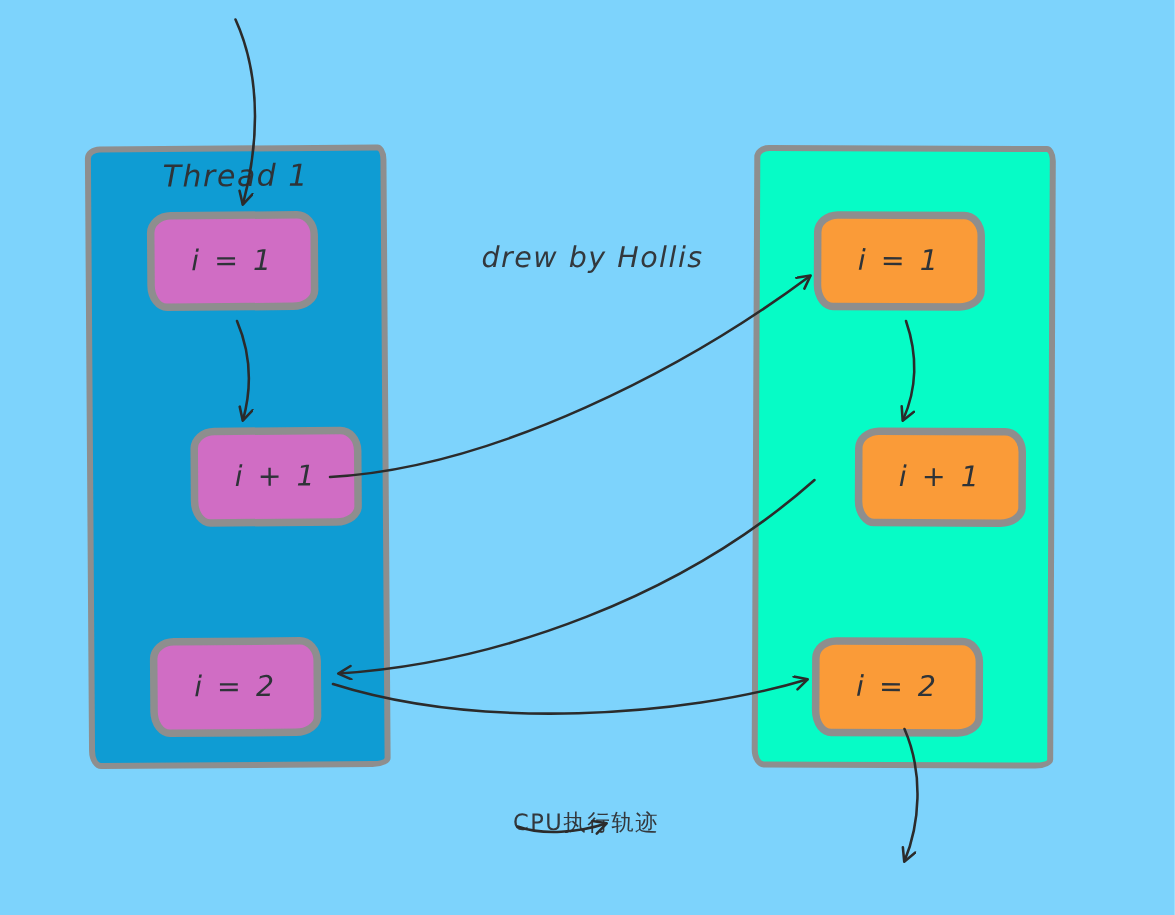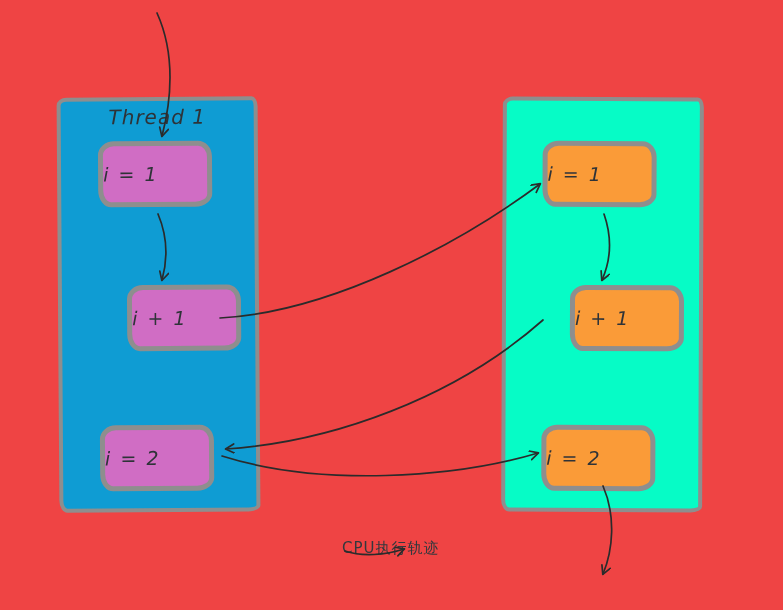--- a/index.html
+++ b/index.html
@@ -3,21 +3,21 @@
 <meta charset="utf-8">
 <style>
   html,body{margin:0;padding:0;}
   body{
     font-family:"DejaVu Sans", sans-serif;
     background:#ffffff;
   }
   .canvas{
     position:relative;
     width:783px;height:610px;
-    background:#ef4444;
+    background:#7dd3fc;
     overflow:hidden;
   }
   .panel{
     position:absolute;
     width:193px;height:407px;
     border:4px solid #8e8e8e;
     border-radius:10px 6px 12px 8px / 8px 10px 6px 12px;
   }
   .panel.t1{left:58px;top:97px;transform:rotate(-0.4deg);}
   .panel.t2{left:502px;top:97px;transform:rotate(0.25deg);}
@@ -25,21 +25,21 @@
     position:absolute;top:4px;left:0;right:0;
     text-align:center;
     font-size:20px;font-style:italic;font-weight:500;
     letter-spacing:1px;color:#2e3338;
   }
   .box{
     position:absolute;
     width:104px;height:56px;
     border:5px solid #8e8e8e;
     border-radius:16px 14px 17px 13px / 14px 16px 13px 17px;
-    display:flex;align-items:center;justify-content:flex-start;
+    display:flex;align-items:center;justify-content:center;
     font-size:19px;font-style:italic;font-weight:500;
     letter-spacing:2px;color:#2e3338;
   }
   .t1 .box{left:37px;}
   .t2 .box{left:36px;}
   .box.b1{top:40px;}
   .box.b2{top:184px;margin-left:28px;}
   .box.b3{top:324px;}
   .watermark{
     position:absolute;left:321px;top:161px;
@@ -78,20 +78,21 @@
       <span>i = 1</span>
     </div>
     <div class="box b2" style="background: rgb(250, 155, 56); border-color: rgb(142, 142, 142);">
       <span>i + 1</span>
     </div>
     <div class="box b3" style="background: rgb(250, 155, 56); border-color: rgb(142, 142, 142);">
       <span>i = 2</span>
     </div>
   </div>
 
+  <div class="watermark">drew by Hollis</div>
 
   <div class="legend-label">CPU执行轨迹</div>
 
   <svg class="overlay" width="783" height="610" viewBox="0 0 783 610">
     <defs>
       <marker id="ah" markerWidth="14" markerHeight="14" refX="9" refY="5" orient="auto" markerUnits="userSpaceOnUse">
         <path d="M1 0.5 L9.5 5 L1 9.5" fill="none" stroke="#2b2b2b" stroke-width="1.7" stroke-linecap="round" stroke-linejoin="round"></path>
       </marker>
     </defs>
     <g fill="none" stroke="#2b2b2b" stroke-width="1.7" stroke-linecap="round">

